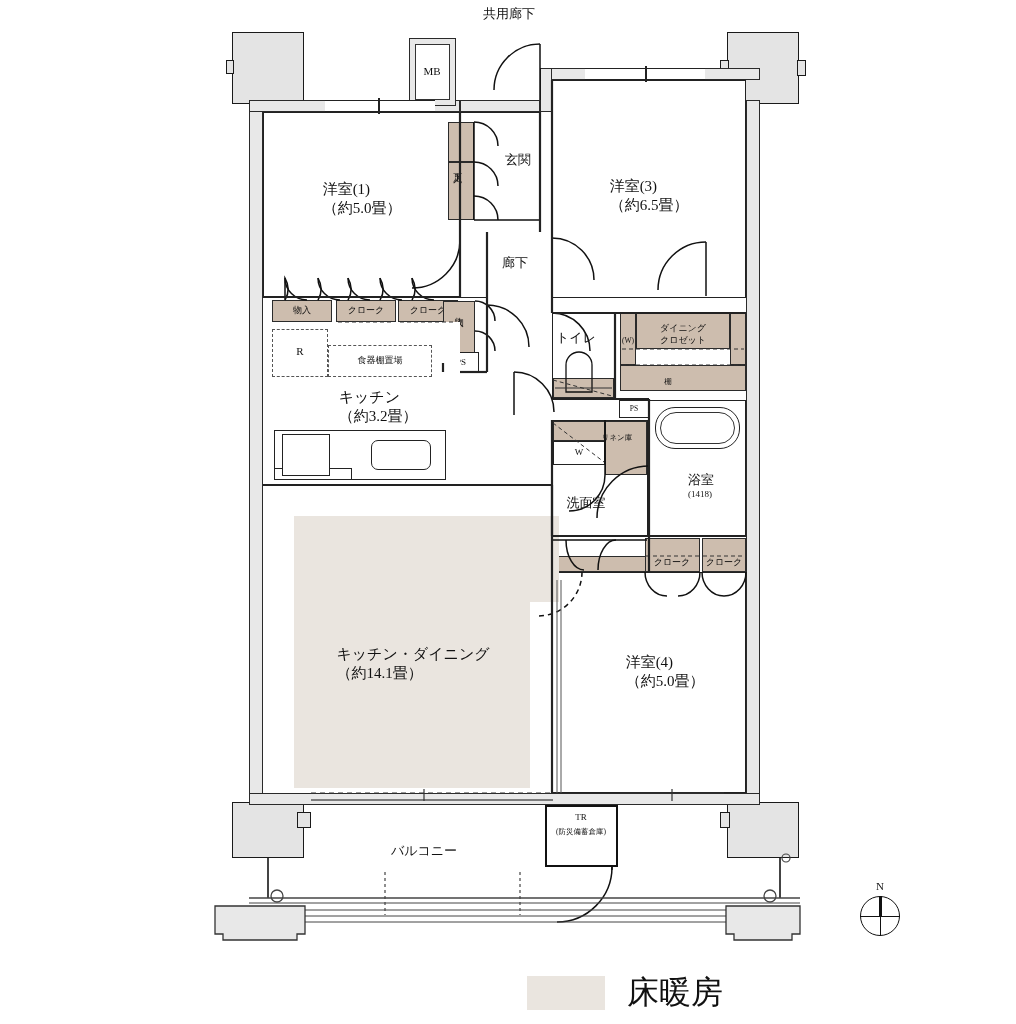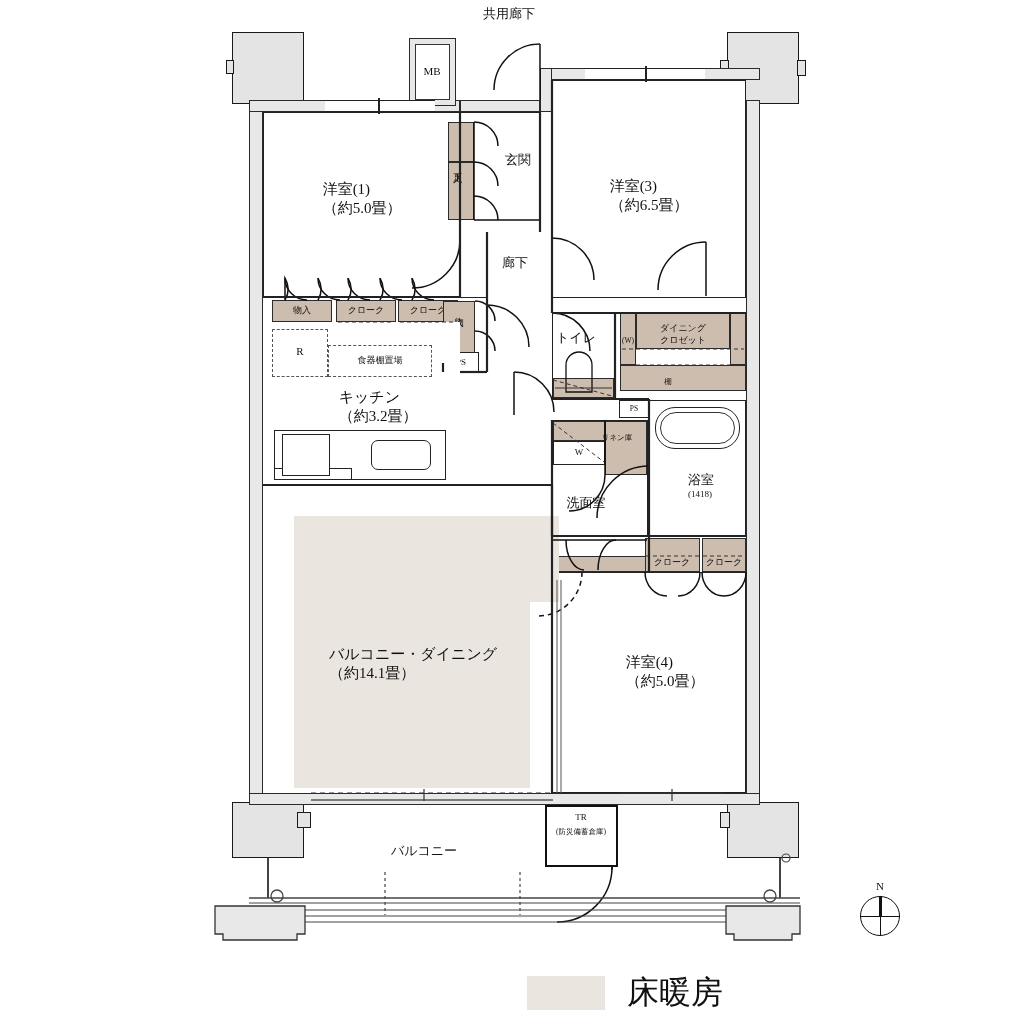--- a/index.html
+++ b/index.html
@@ -184,21 +184,21 @@
   <div class="lbl lbl-lg" style="left:665px;top:653px;transform:translateX(-50%);">
     <div>洋室(4)</div>
     <div>（約5.0畳）</div>
   </div>
 
   <div class="abs" style="left:263px;top:485px;width:289px;height:308px;background:#fff;"></div>
 
   <div class="abs heat" style="left:294px;top:516px;width:236px;height:272px;"></div>
   <div class="abs heat" style="left:294px;top:516px;width:265px;height:86px;"></div>
   <div class="lbl lbl-lg" style="left:413px;top:645px;transform:translateX(-50%);">
-    <div>バルコニー・ダイニング</div>
+    <div>キッチン・ダイニング</div>
     <div>（約14.1畳）</div>
   </div>
 
   <div class="lbl lbl-md" style="left:424px;top:843px;transform:translateX(-50%);">バルコニー</div>
 
   <div class="abs" style="left:545px;top:805px;width:73px;height:62px;border:2px solid #111;background:#fff;"></div>
   <div class="lbl lbl-xs sans" style="left:581px;top:812px;transform:translateX(-50%);">TR</div>
   <div class="lbl lbl-xxs" style="left:581px;top:827px;transform:translateX(-50%);">(防災備蓄倉庫)</div>
 
   <svg width="1016" height="1024">

